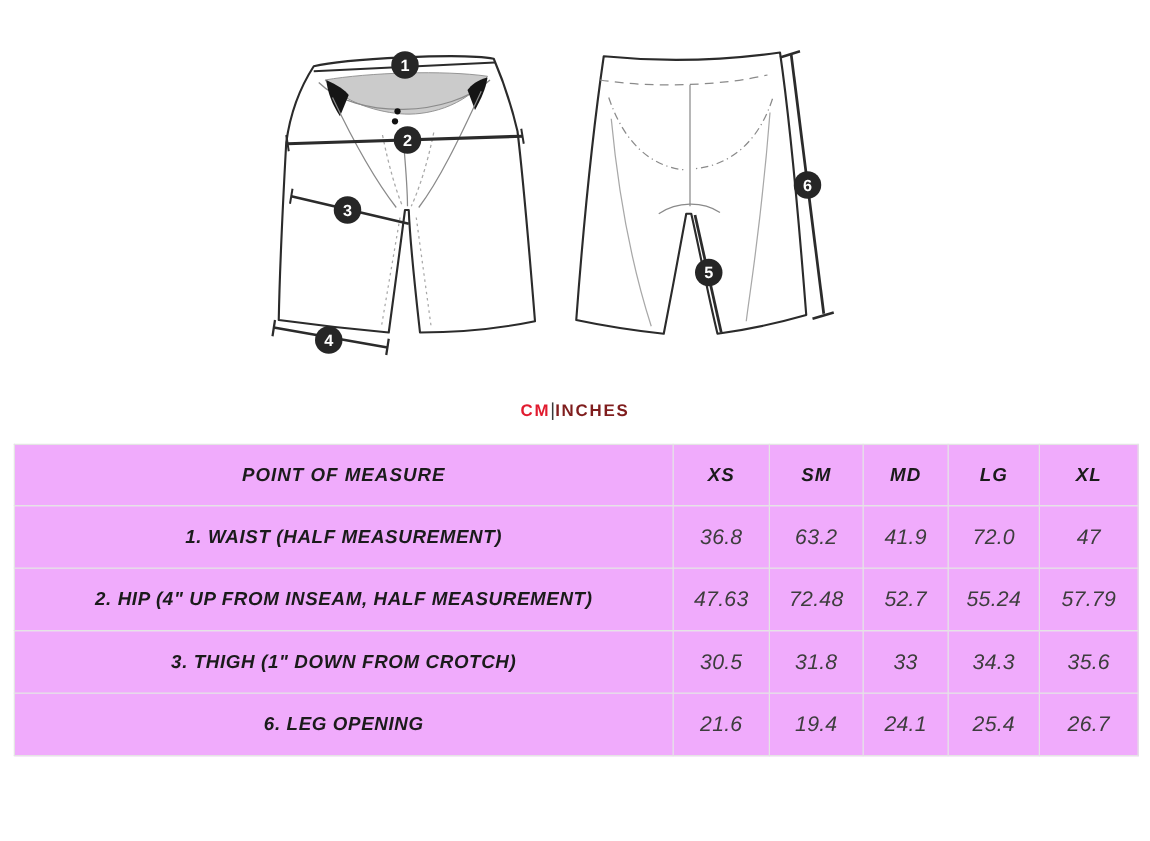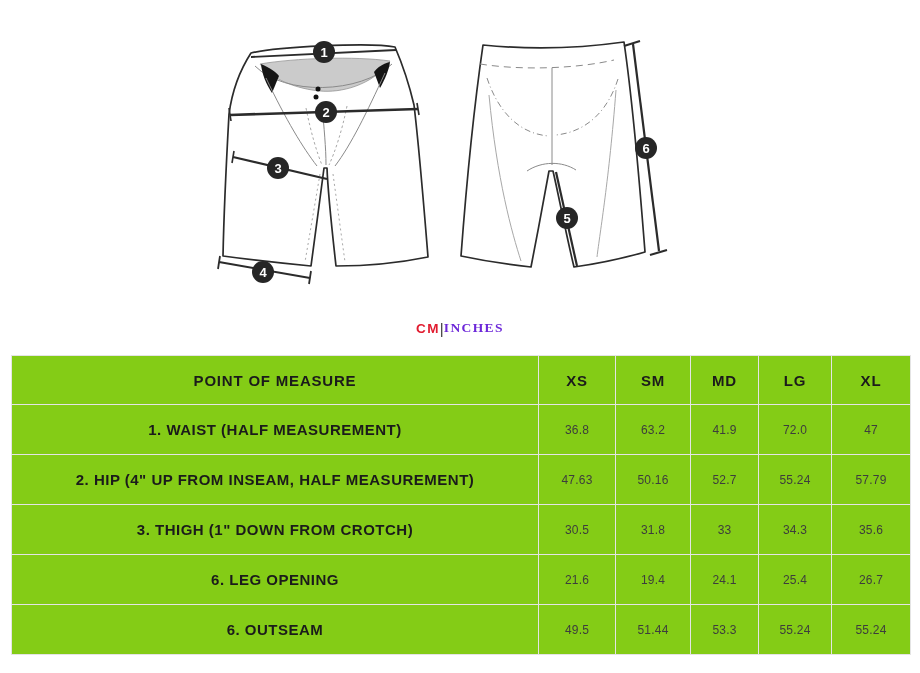--- a/index.html
+++ b/index.html
@@ -4,27 +4,27 @@
 <style>
   html,body{margin:0;padding:0;background:#ffffff;}
   body{width:920px;height:673px;overflow:hidden;font-family:"Liberation Sans",sans-serif;}
   .diagram-wrap{width:920px;height:316px;position:relative;}
   .diagram-wrap svg{display:block;}
 
   .unit-toggle{display:flex;justify-content:center;align-items:center;height:24px;
     font-size:13.5px;font-weight:700;letter-spacing:1.4px;}
   .unit-cm{color:#e11b2f;cursor:pointer;}
   .unit-sep{color:#3a3a3a;font-weight:400;font-size:15px;letter-spacing:0;}
-  .unit-inches{color:#6d28d9;cursor:pointer;font-family:Liberation Serif, serif;}
+  .unit-inches{color:#7f1d1d;cursor:pointer;}
 
   table.size-chart{border-collapse:collapse;table-layout:fixed;width:899px;margin:15px 0 0 11px;}
-  .size-chart th,.size-chart td{border:1px solid #e4e4e4;background:#84cc16;text-align:center;vertical-align:middle;padding:0;}
+  .size-chart th,.size-chart td{border:1px solid #e4e4e4;background:#f0abfc;text-align:center;vertical-align:middle;padding:0;font-style:italic;}
   .size-chart thead th{height:48px;font-size:15px;font-weight:700;letter-spacing:.8px;color:#1b1b1b;}
   .size-chart td.row-label{height:49px;font-size:15px;font-weight:700;letter-spacing:.5px;color:#1b1b1b;}
-  .size-chart td.cell-value{font-size:12px;font-weight:400;color:#3d3d3d;letter-spacing:.2px;}
+  .size-chart td.cell-value{font-size:17px;font-weight:400;color:#3d3d3d;letter-spacing:.2px;}
 
   .marker circle{fill:#262626;}
   .marker text{fill:#ffffff;font-size:13px;font-weight:700;text-anchor:middle;font-family:"Liberation Sans",sans-serif;}
   .outline{fill:#ffffff;stroke:#2b2b2b;stroke-width:1.7;stroke-linejoin:round;}
   .measure{stroke:#2b2b2b;fill:none;}
   .seam{stroke:#8a8a8a;stroke-width:1;fill:none;}
   .seam-light{stroke:#a8a8a8;stroke-width:1;fill:none;}
 </style>
 </head>
 <body>
@@ -147,43 +147,35 @@
       <td class="row-label">1. WAIST (HALF MEASUREMENT)</td>
       <td class="cell-value">36.8</td>
       <td class="cell-value">63.2</td>
       <td class="cell-value">41.9</td>
       <td class="cell-value">72.0</td>
       <td class="cell-value">47</td>
     </tr>
     <tr>
       <td class="row-label">2. HIP (4" UP FROM INSEAM, HALF MEASUREMENT)</td>
       <td class="cell-value">47.63</td>
-      <td class="cell-value">50.16</td>
+      <td class="cell-value">72.48</td>
       <td class="cell-value">52.7</td>
       <td class="cell-value">55.24</td>
       <td class="cell-value">57.79</td>
     </tr>
     <tr>
       <td class="row-label">3. THIGH (1" DOWN FROM CROTCH)</td>
       <td class="cell-value">30.5</td>
       <td class="cell-value">31.8</td>
       <td class="cell-value">33</td>
       <td class="cell-value">34.3</td>
       <td class="cell-value">35.6</td>
     </tr>
     <tr>
       <td class="row-label">6. LEG OPENING</td>
       <td class="cell-value">21.6</td>
       <td class="cell-value">19.4</td>
       <td class="cell-value">24.1</td>
       <td class="cell-value">25.4</td>
       <td class="cell-value">26.7</td>
     </tr>
-    <tr>
-      <td class="row-label">6. OUTSEAM</td>
-      <td class="cell-value">49.5</td>
-      <td class="cell-value">51.44</td>
-      <td class="cell-value">53.3</td>
-      <td class="cell-value">55.24</td>
-      <td class="cell-value">55.24</td>
-    </tr>
   </tbody>
 </table>
 
 </body></html>

